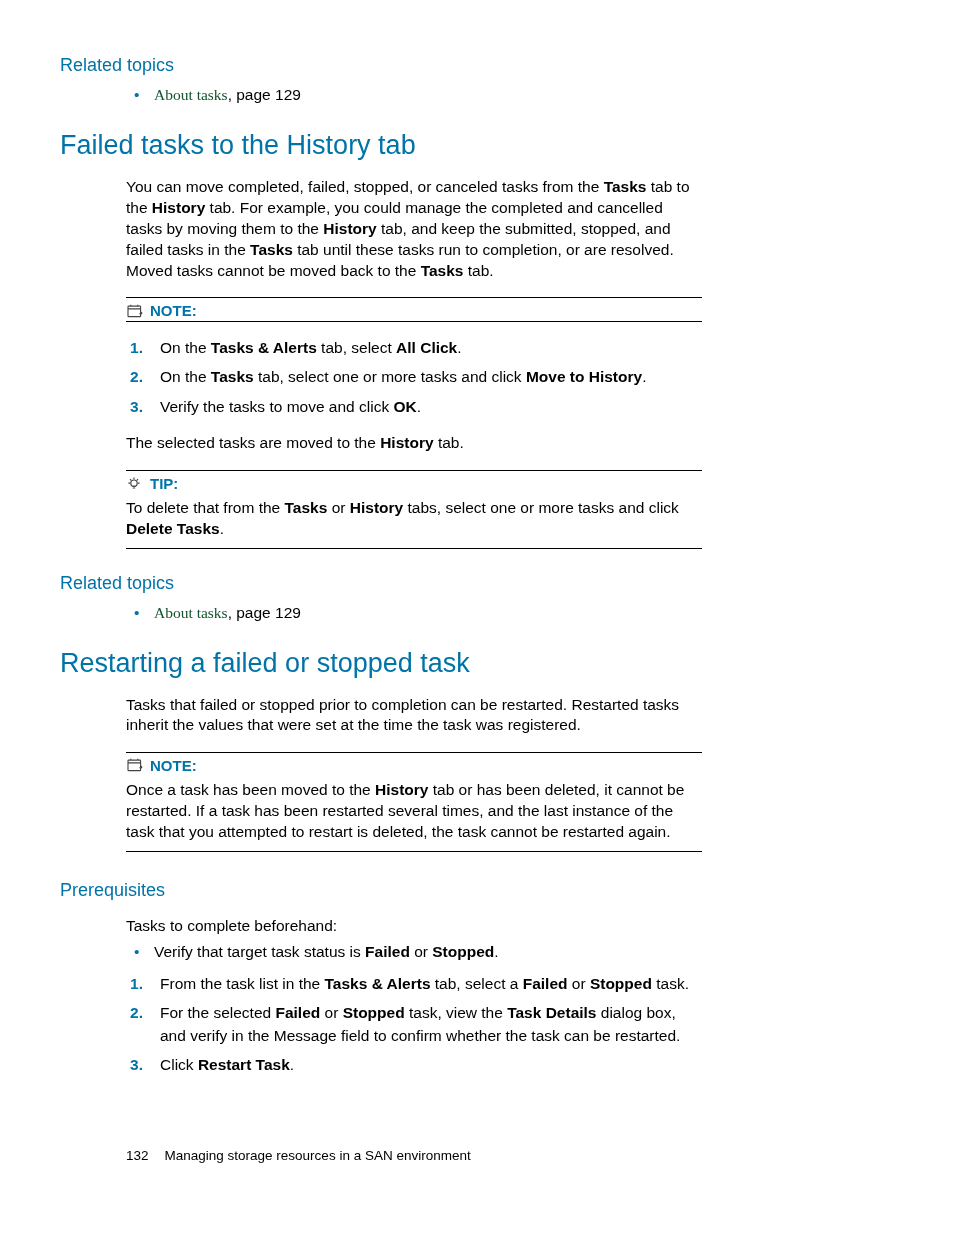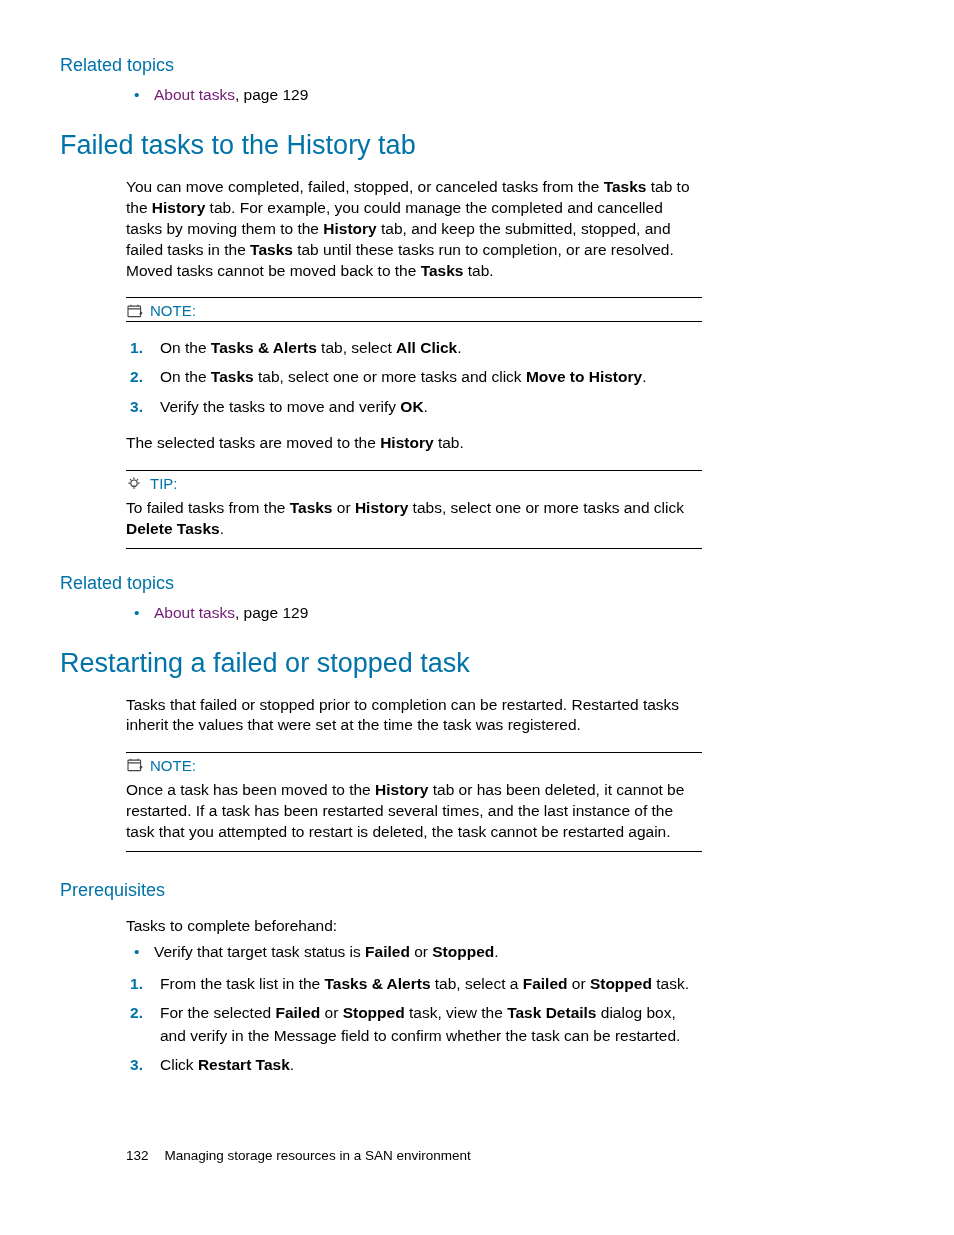--- a/index.html
+++ b/index.html
@@ -12,21 +12,21 @@
     color: #000;
     width: 954px;
   }
   .page {
     box-sizing: border-box;
     width: 762px;
     min-height: 1235px;
     padding: 55px 60px 40px 60px;
     position: relative;
   }
-  .link { color: #701a75; }
+  .link { color: #14532d; font-family: Liberation Serif, serif; }
   .subhead {
     color: #0073a8;
     font-size: 18px;
     font-weight: 400;
     margin: 0 0 8px 0;
   }
   .section-head {
     color: #0073a8;
     font-size: 27px;
     font-weight: 300;
@@ -82,20 +82,21 @@
   }
   .callout-rule {
     border-top: 1px solid #000;
     margin: 2px 0;
   }
   .callout-head {
     display: flex;
     align-items: center;
     gap: 6px;
     margin-top: 4px;
+    font-weight: bold;
   }
   .callout-label {
     color: #0073a8;
     font-size: 15px;
   }
   .callout-body {
     font-size: 15.5px;
     margin: 6px 0 8px 0;
     line-height: 1.35;
   }
@@ -147,42 +148,42 @@
   </div>
 
   <ol class="steps">
     <li>
       <span>On the </span><b>Tasks &amp; Alerts</b><span> tab, select </span><b>All Click</b><span>.</span>
     </li>
     <li>
       <span>On the </span><b>Tasks</b><span> tab, select one or more tasks and click </span><b>Move to History</b><span>.</span>
     </li>
     <li>
-      <span>Verify the tasks to move and verify </span><b>OK</b><span>.</span>
+      <span>Verify the tasks to move and click </span><b>OK</b><span>.</span>
     </li>
   </ol>
 
   <p class="body-indent">
     <span>The selected tasks are moved to the </span><b>History</b><span> tab.</span>
   </p>
 
   <div class="callout-wrap">
     <div class="callout-rule"></div>
     <div class="callout-head">
       <span class="icon">
         <svg viewBox="0 0 20 20" width="16" height="16" fill="none" stroke="#444" stroke-width="1.5">
           <circle cx="10" cy="9" r="4"></circle>
           <path d="M8 13 h4 M8.5 15 h3"></path>
           <path d="M10 2 v2 M3 9 h2 M15 9 h2 M5 4 l1.4 1.4 M15 4 l-1.4 1.4"></path>
         </svg>
       </span>
       <span class="callout-label">TIP:</span>
     </div>
     <div class="callout-body">
-      <span>To failed tasks from the </span><b>Tasks</b><span> or </span><b>History</b><span> tabs, select one or more tasks and click </span><b>Delete Tasks</b><span>.</span>
+      <span>To delete that from the </span><b>Tasks</b><span> or </span><b>History</b><span> tabs, select one or more tasks and click </span><b>Delete Tasks</b><span>.</span>
     </div>
     <div class="callout-rule"></div>
   </div>
 
   <div class="subhead" style="margin-top:24px">Related topics</div>
   <ul class="bullets">
     <li>
       <span class="link">About tasks</span><span>, page 129</span>
     </li>
   </ul>

